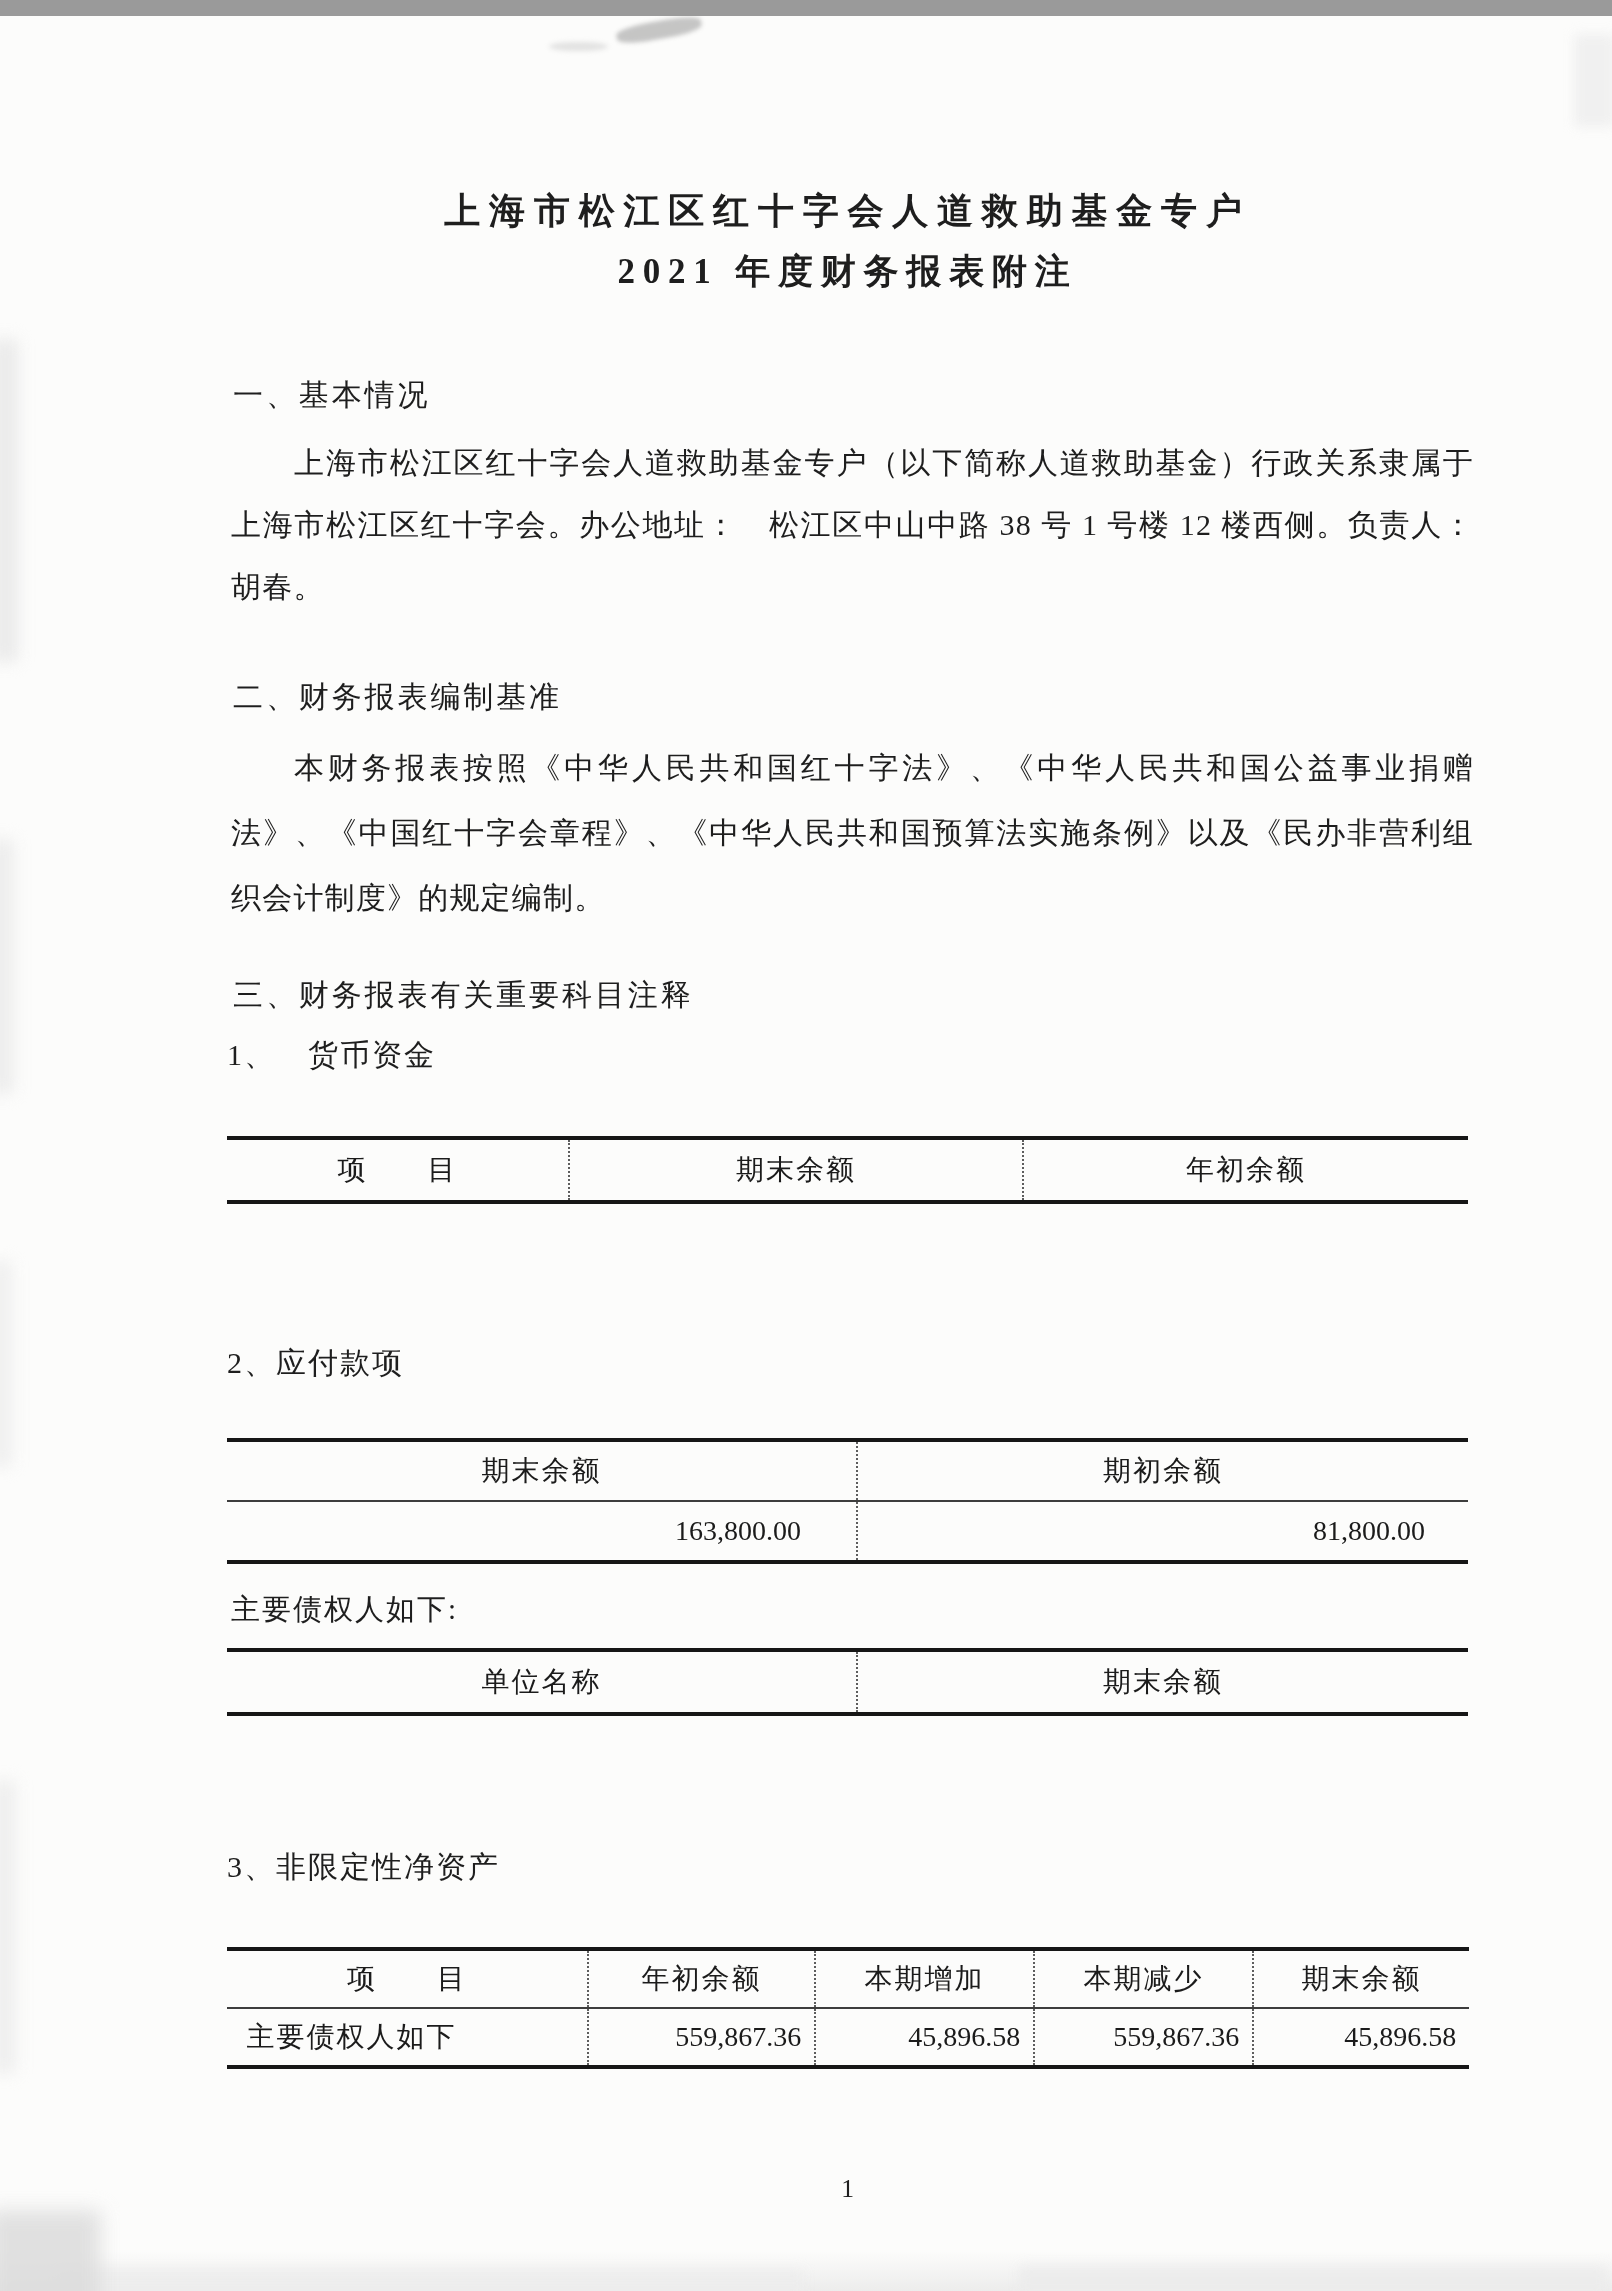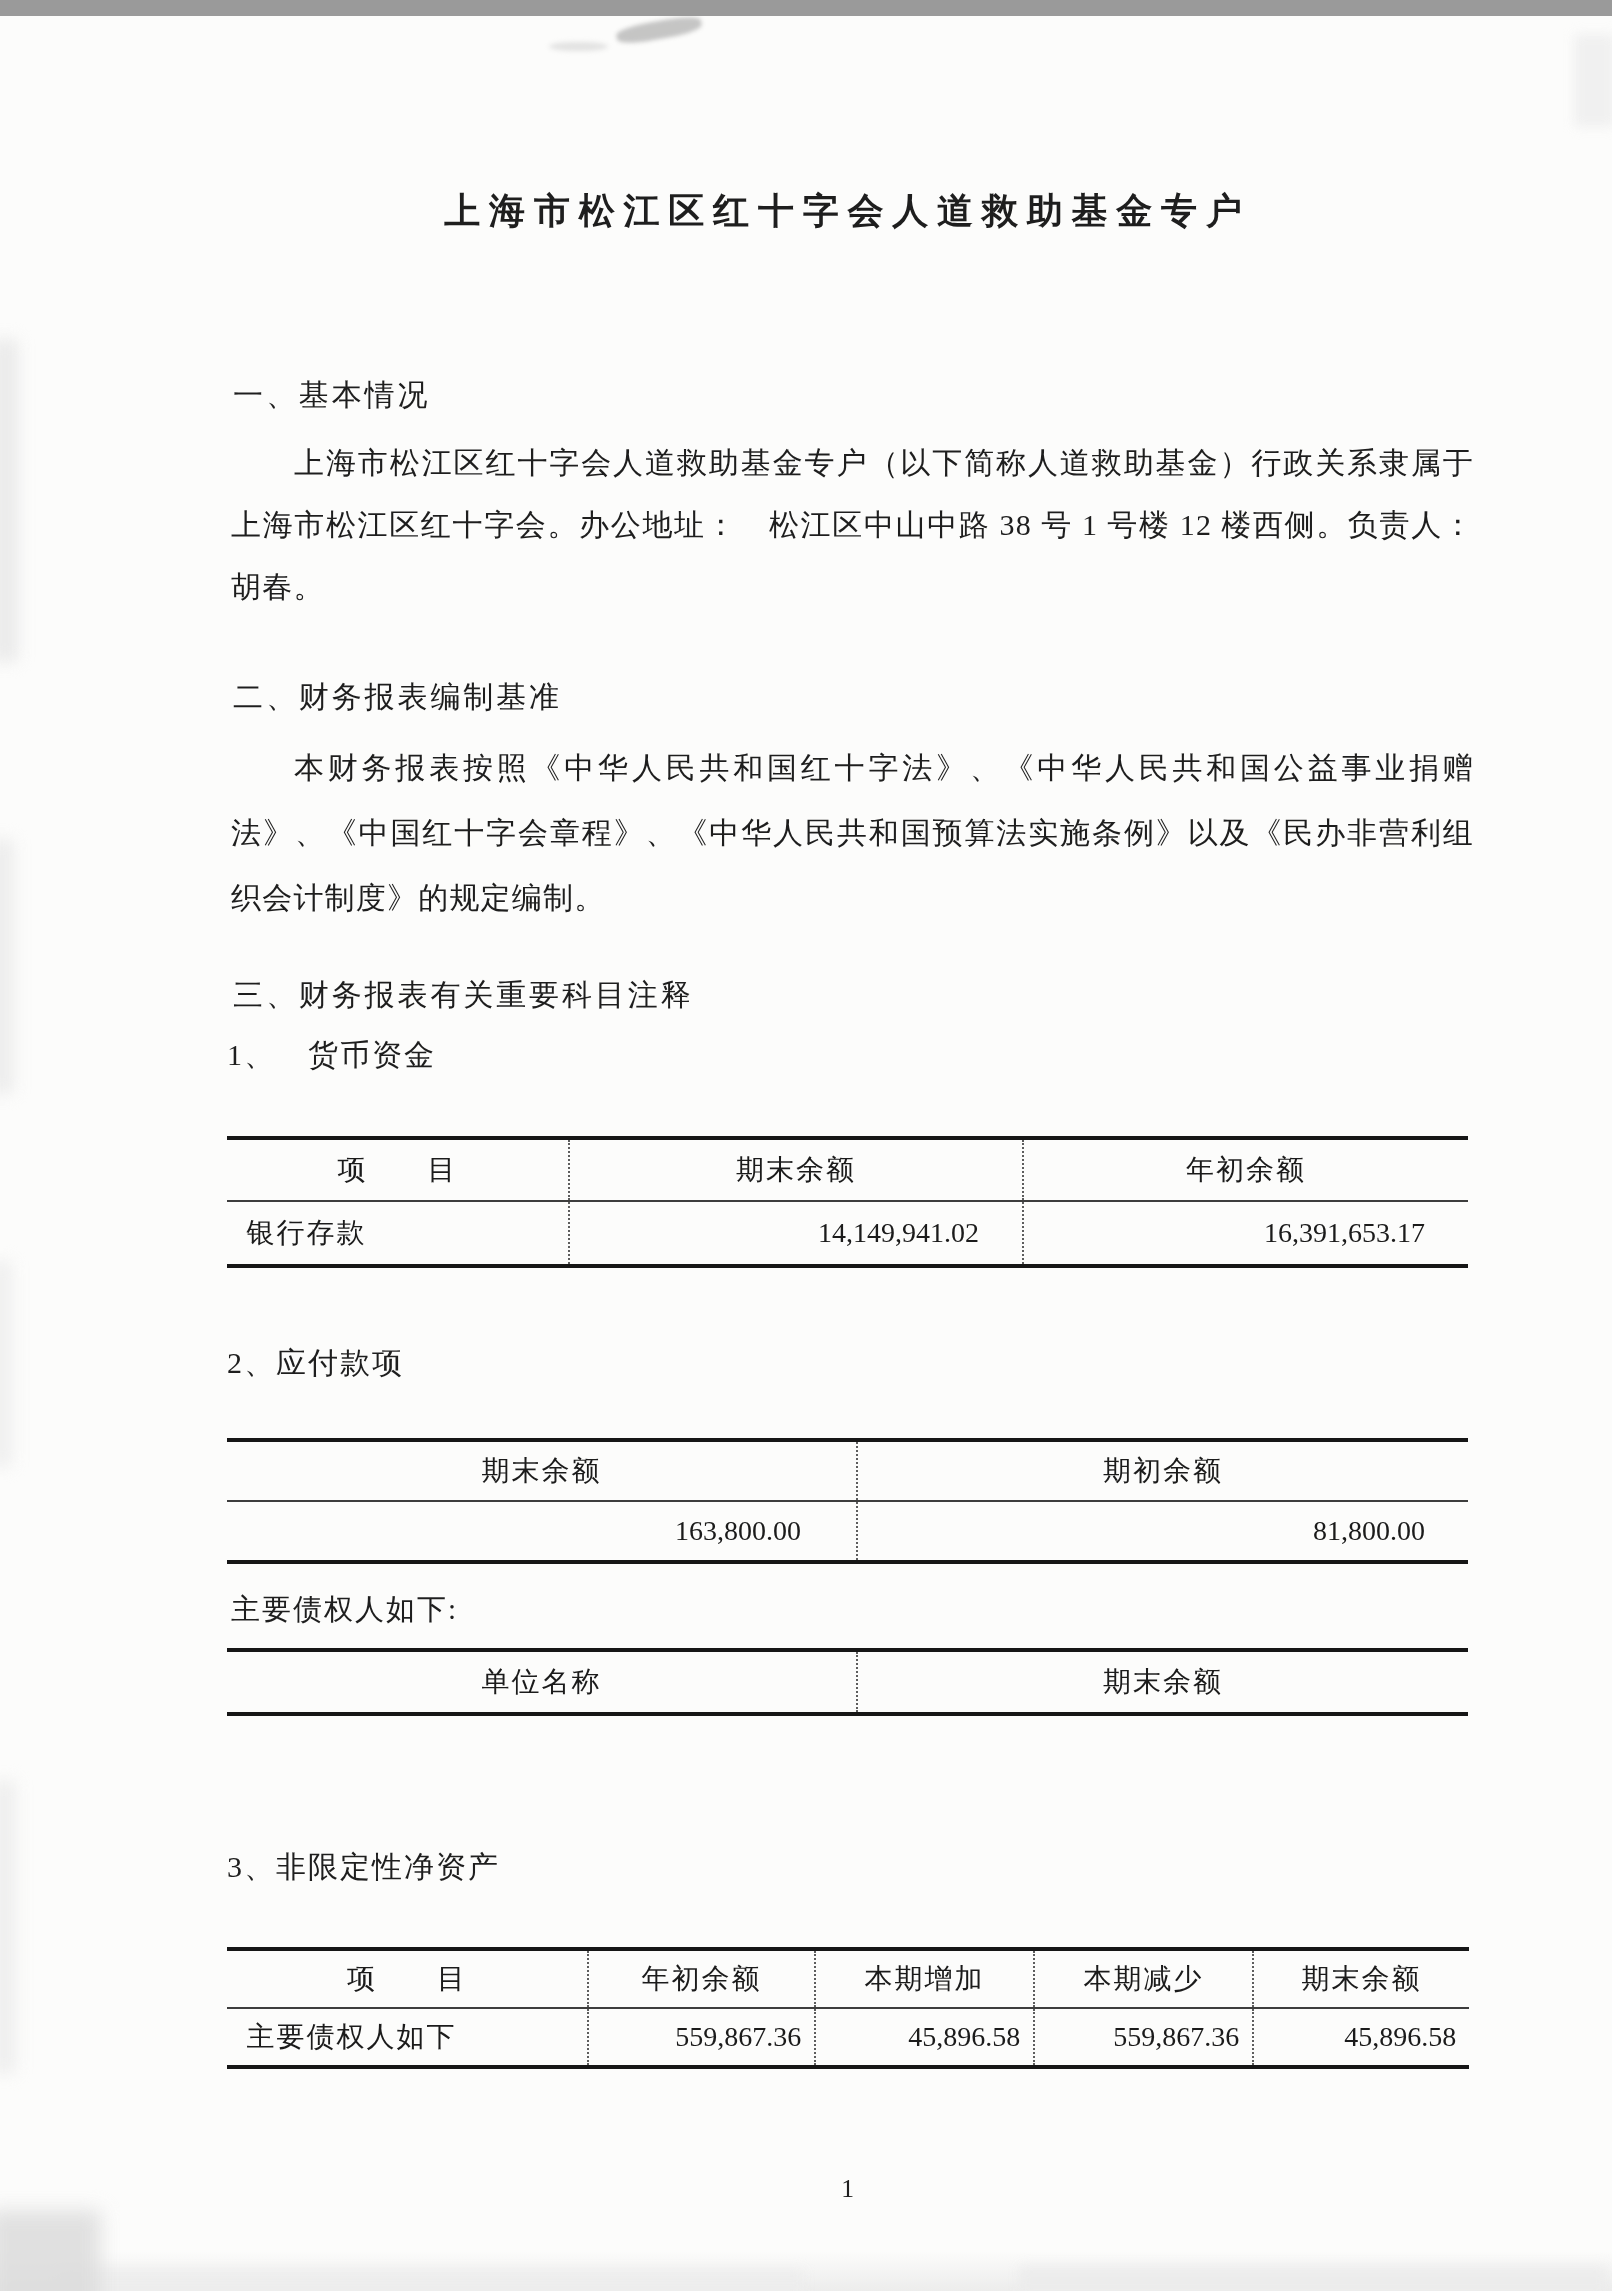--- a/index.html
+++ b/index.html
@@ -73,20 +73,21 @@
   <div class="art a-left2"></div>
   <div class="art a-left3"></div>
   <div class="art a-left4"></div>
   <div class="art a-tr"></div>
   <div class="art a-bottom-band"></div>
   <div class="art a-bottom-mottle1"></div>
   <div class="art a-bottom-mottle2"></div>
   <div class="art a-corner-bl"></div>
 
   <div class="abs doc-title title1">上海市松江区红十字会人道救助基金专户</div>
+  <div class="abs doc-title title2">2021 年度财务报表附注</div>
 
   <div class="abs h2" style="top:359px;">一、基本情况</div>
   <div class="abs para para1">上海市松江区红十字会人道救助基金专户（以下简称人道救助基金）行政关系隶属于上海市松江区红十字会。办公地址：　松江区中山中路 38 号 1 号楼 12 楼西侧。负责人：胡春。</div>
 
   <div class="abs h2" style="top:661px;">二、财务报表编制基准</div>
   <div class="abs para para2">本财务报表按照《中华人民共和国红十字法》、《中华人民共和国公益事业捐赠法》、《中国红十字会章程》、《中华人民共和国预算法实施条例》以及《民办非营利组织会计制度》的规定编制。</div>
 
   <div class="abs h2" style="top:959px;">三、财务报表有关重要科目注释</div>
 
   <div class="abs item-heading" style="top:1019px;">1、　货币资金</div>
@@ -95,25 +96,20 @@
     <colgroup>
         <col style="width:342px">
         <col style="width:454px">
         <col style="width:445px">
       </colgroup>
     <tbody>
         <tr>
       <th>项　　目</th>
       <th>期末余额</th>
       <th>年初余额</th>
-    </tr>
-    <tr>
-      <td class="lab">银行存款</td>
-      <td class="num">14,149,941.02</td>
-      <td class="num">16,391,653.17</td>
     </tr>
   </tbody>
     </table>
 
   <div class="abs item-heading" style="top:1327px;">2、应付款项</div>
 
   <table class="fin t2" style="top:1422px;">
     <colgroup>
         <col style="width:630px">
         <col style="width:611px">

